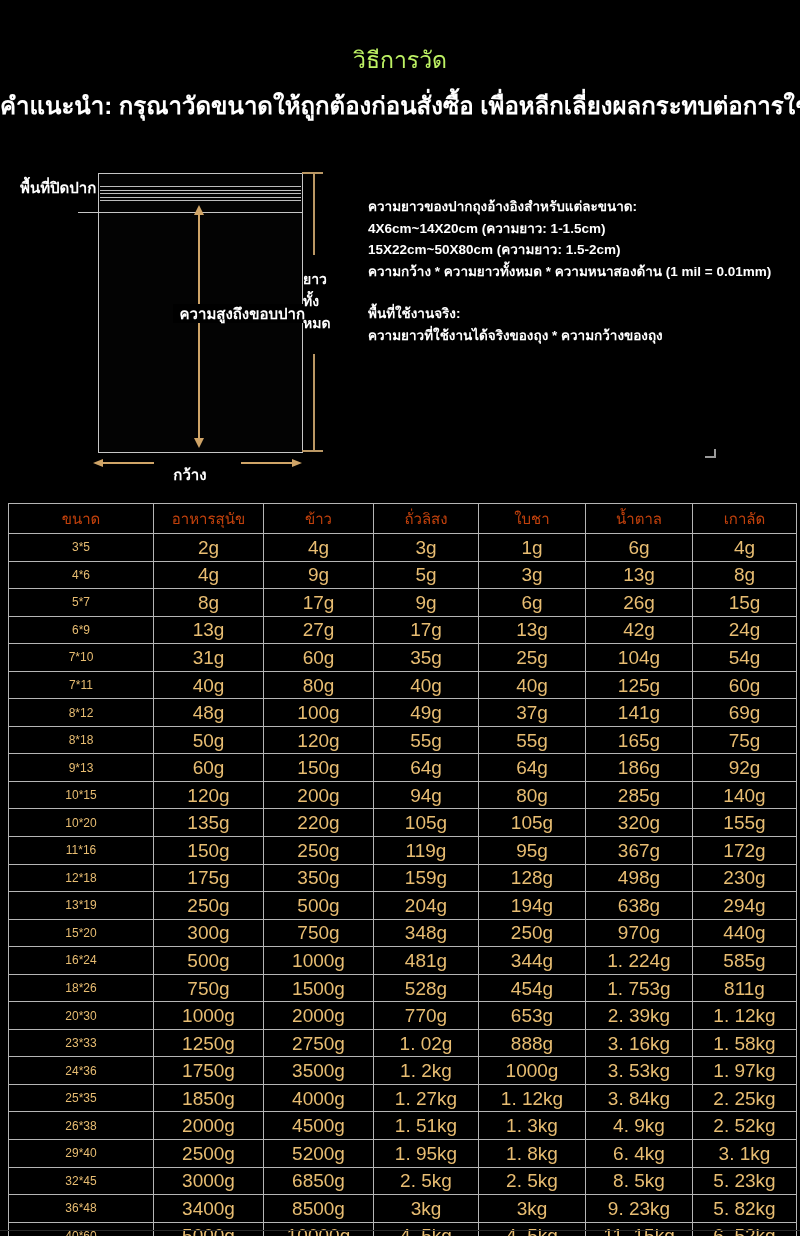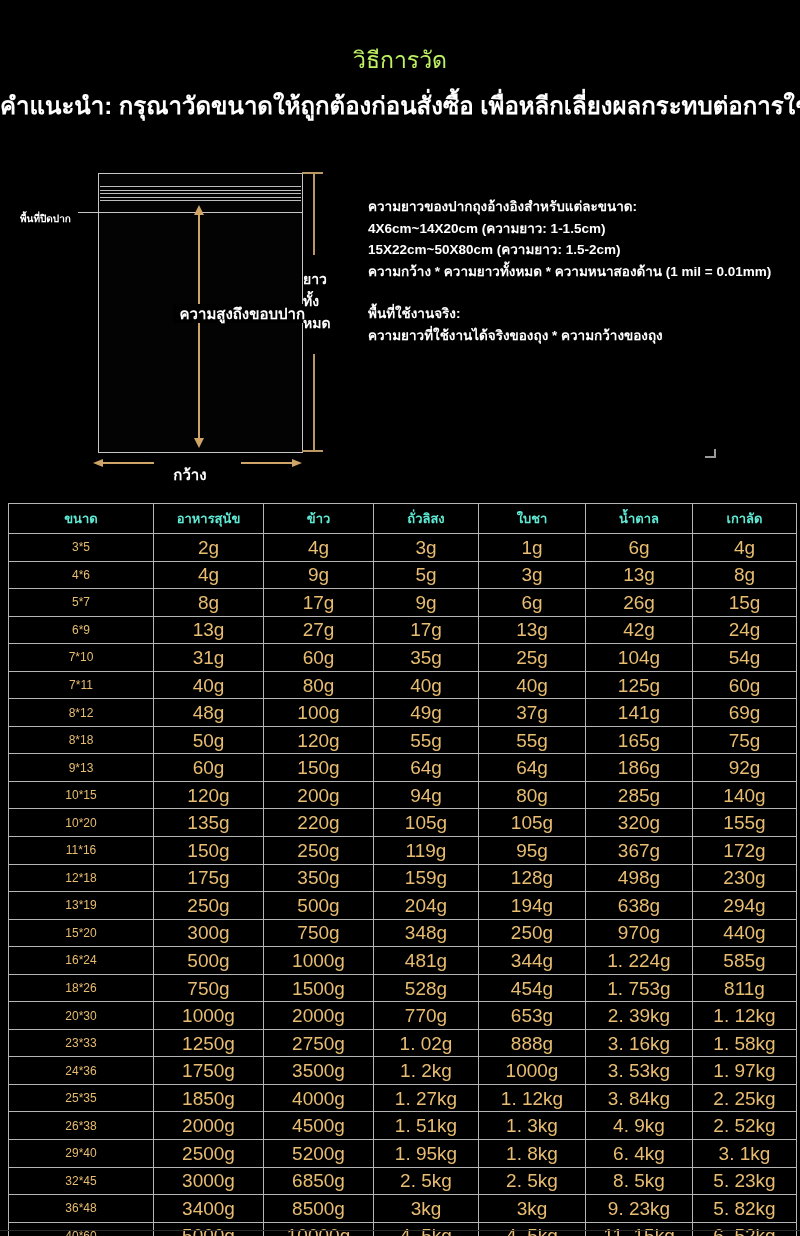--- a/index.html
+++ b/index.html
@@ -25,21 +25,21 @@
     position:absolute; left:98px; top:23px; width:203px; height:278px;
     border:1px solid #c6c6c6; background:#030303;
   }
   .zip {
     position:absolute; left:100px; top:36px; width:201px; height:17px;
     background:repeating-linear-gradient(to bottom,#bdbdbd 0 1px,transparent 1px 3.5px);
   }
   .seal-line { position:absolute; left:78px; top:62px; width:225px; height:1px; background:#c6c6c6; }
   .seal-label {
     position:absolute; left:20px; top:26px;
-    color:#fff; font-size:10px; font-weight:bold;margin-top:35px;
+    color:#fff; font-size:15px; font-weight:bold;
   }
   .v-arrow {
     position:absolute; left:193px; top:55px; width:11px; height:243px;
     display:flex; flex-direction:column; align-items:center;
   }
   .v-arrow .line { width:2px; flex:1; background:#cfa467; }
   .ah-up   { width:0; height:0; border-left:5px solid transparent; border-right:5px solid transparent; border-bottom:10px solid #cfa467; }
   .ah-down { width:0; height:0; border-left:5px solid transparent; border-right:5px solid transparent; border-top:10px solid #cfa467; }
   .height-label {
     position:absolute; left:88px; top:152px; width:224px; text-align:right;
@@ -83,21 +83,21 @@
   
   .cap-table {
     position:absolute; left:8px; top:503px;
     border-collapse:collapse; table-layout:fixed; width:788px;
   }
   .cap-table th, .cap-table td {
     border:1px solid #b5b5b5; text-align:center; vertical-align:middle;
     padding:0; overflow:hidden;
   }
   .cap-table th {
-    height:29px; color:#5eead4; font-size:13px; font-weight:bold;
+    height:29px; color:#c2410c; font-size:15px; font-weight:normal;
   }
   .cap-table td {
     height:26.55px; color:#e8bd72; font-size:19px; line-height:1;
   }
   .cap-table td.size { font-size:12px; }
   .bottom-strip { position:absolute; left:0; top:1230px; width:800px; height:1px; background:#2a2a2a; }
 </style>
 </head>
 <body>
 

